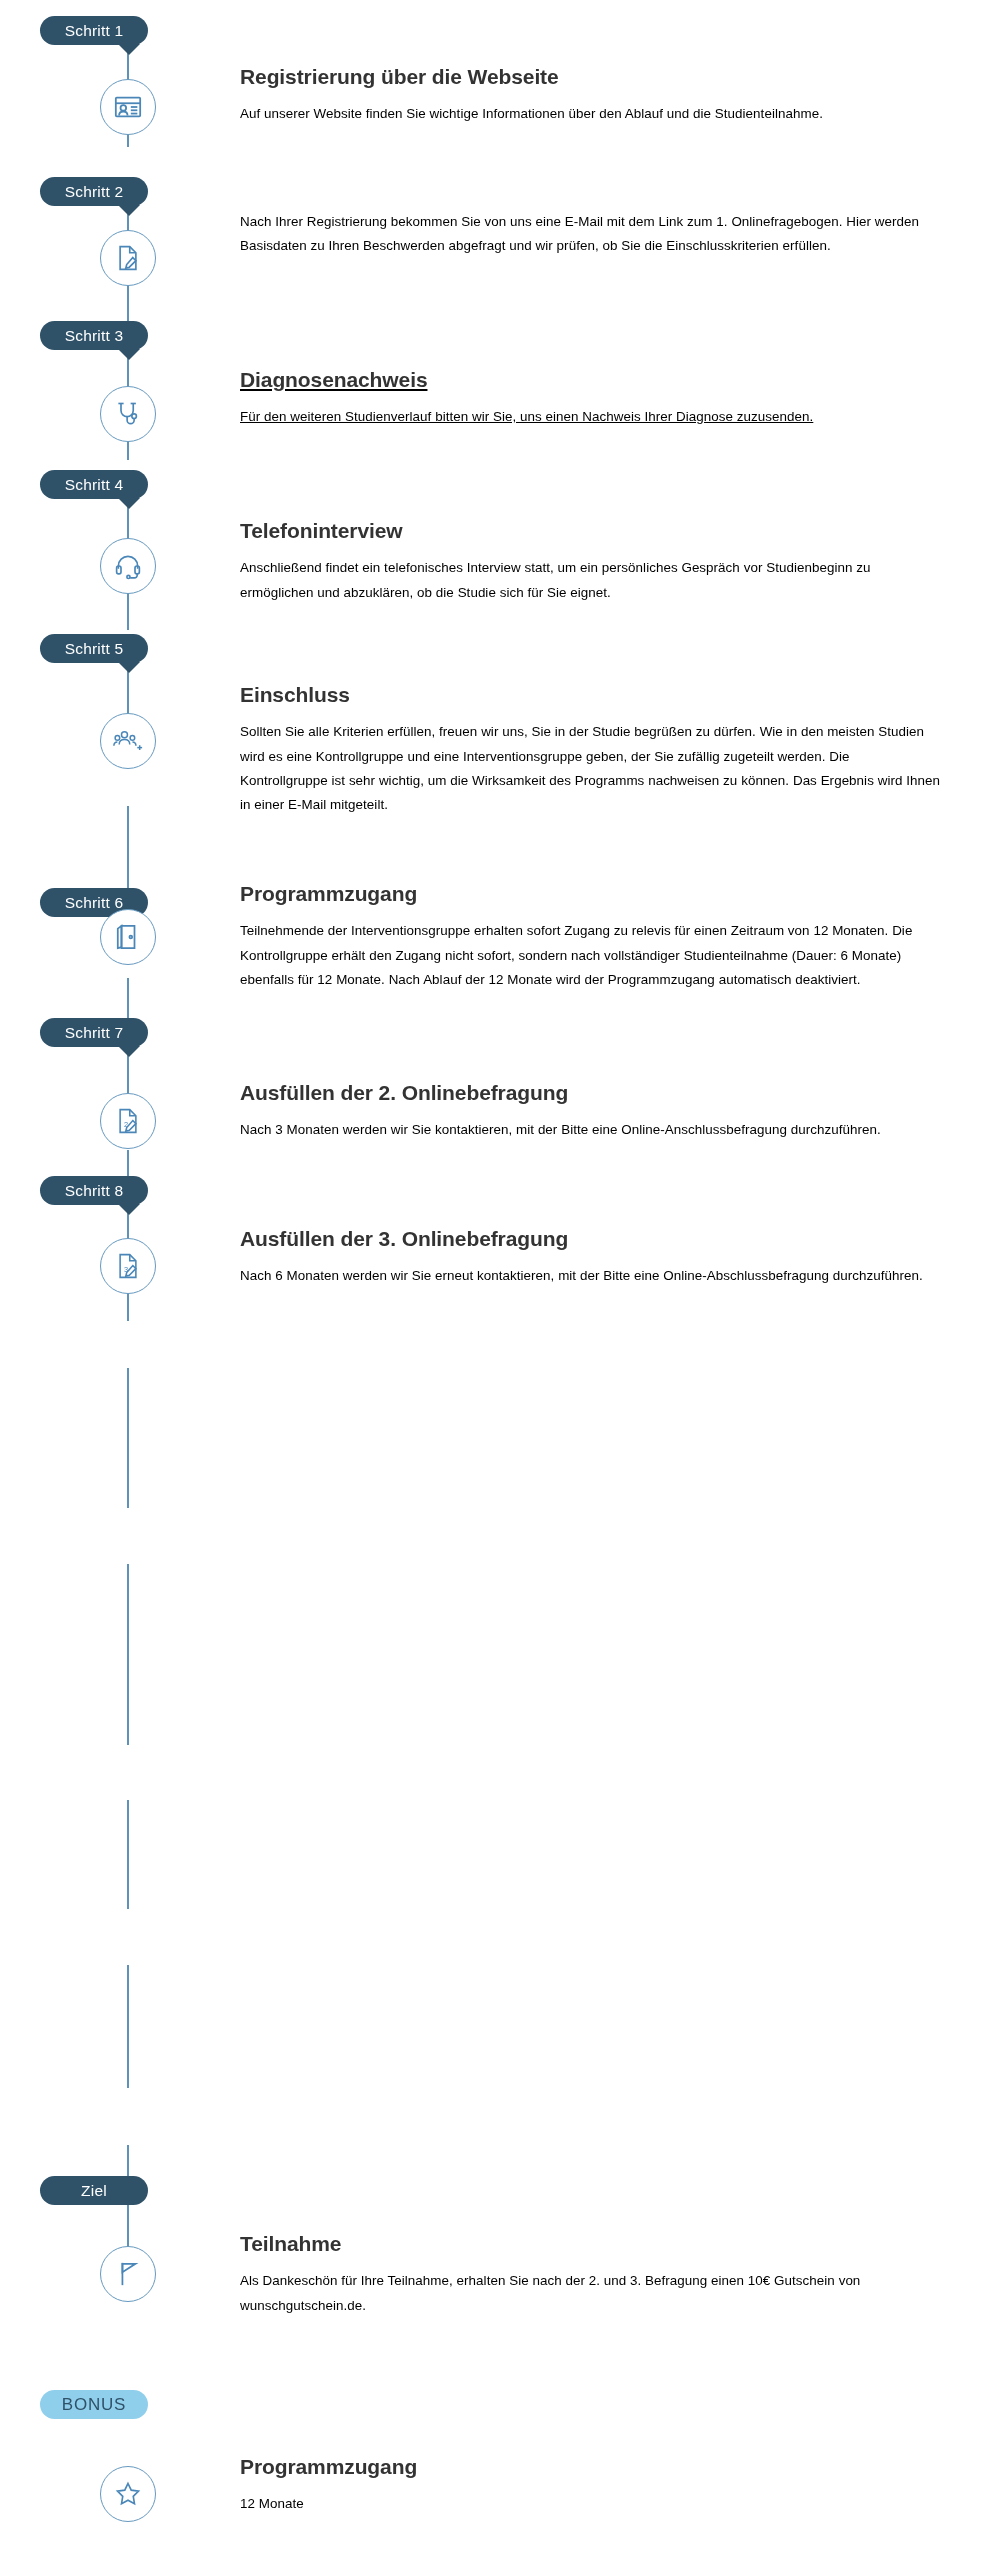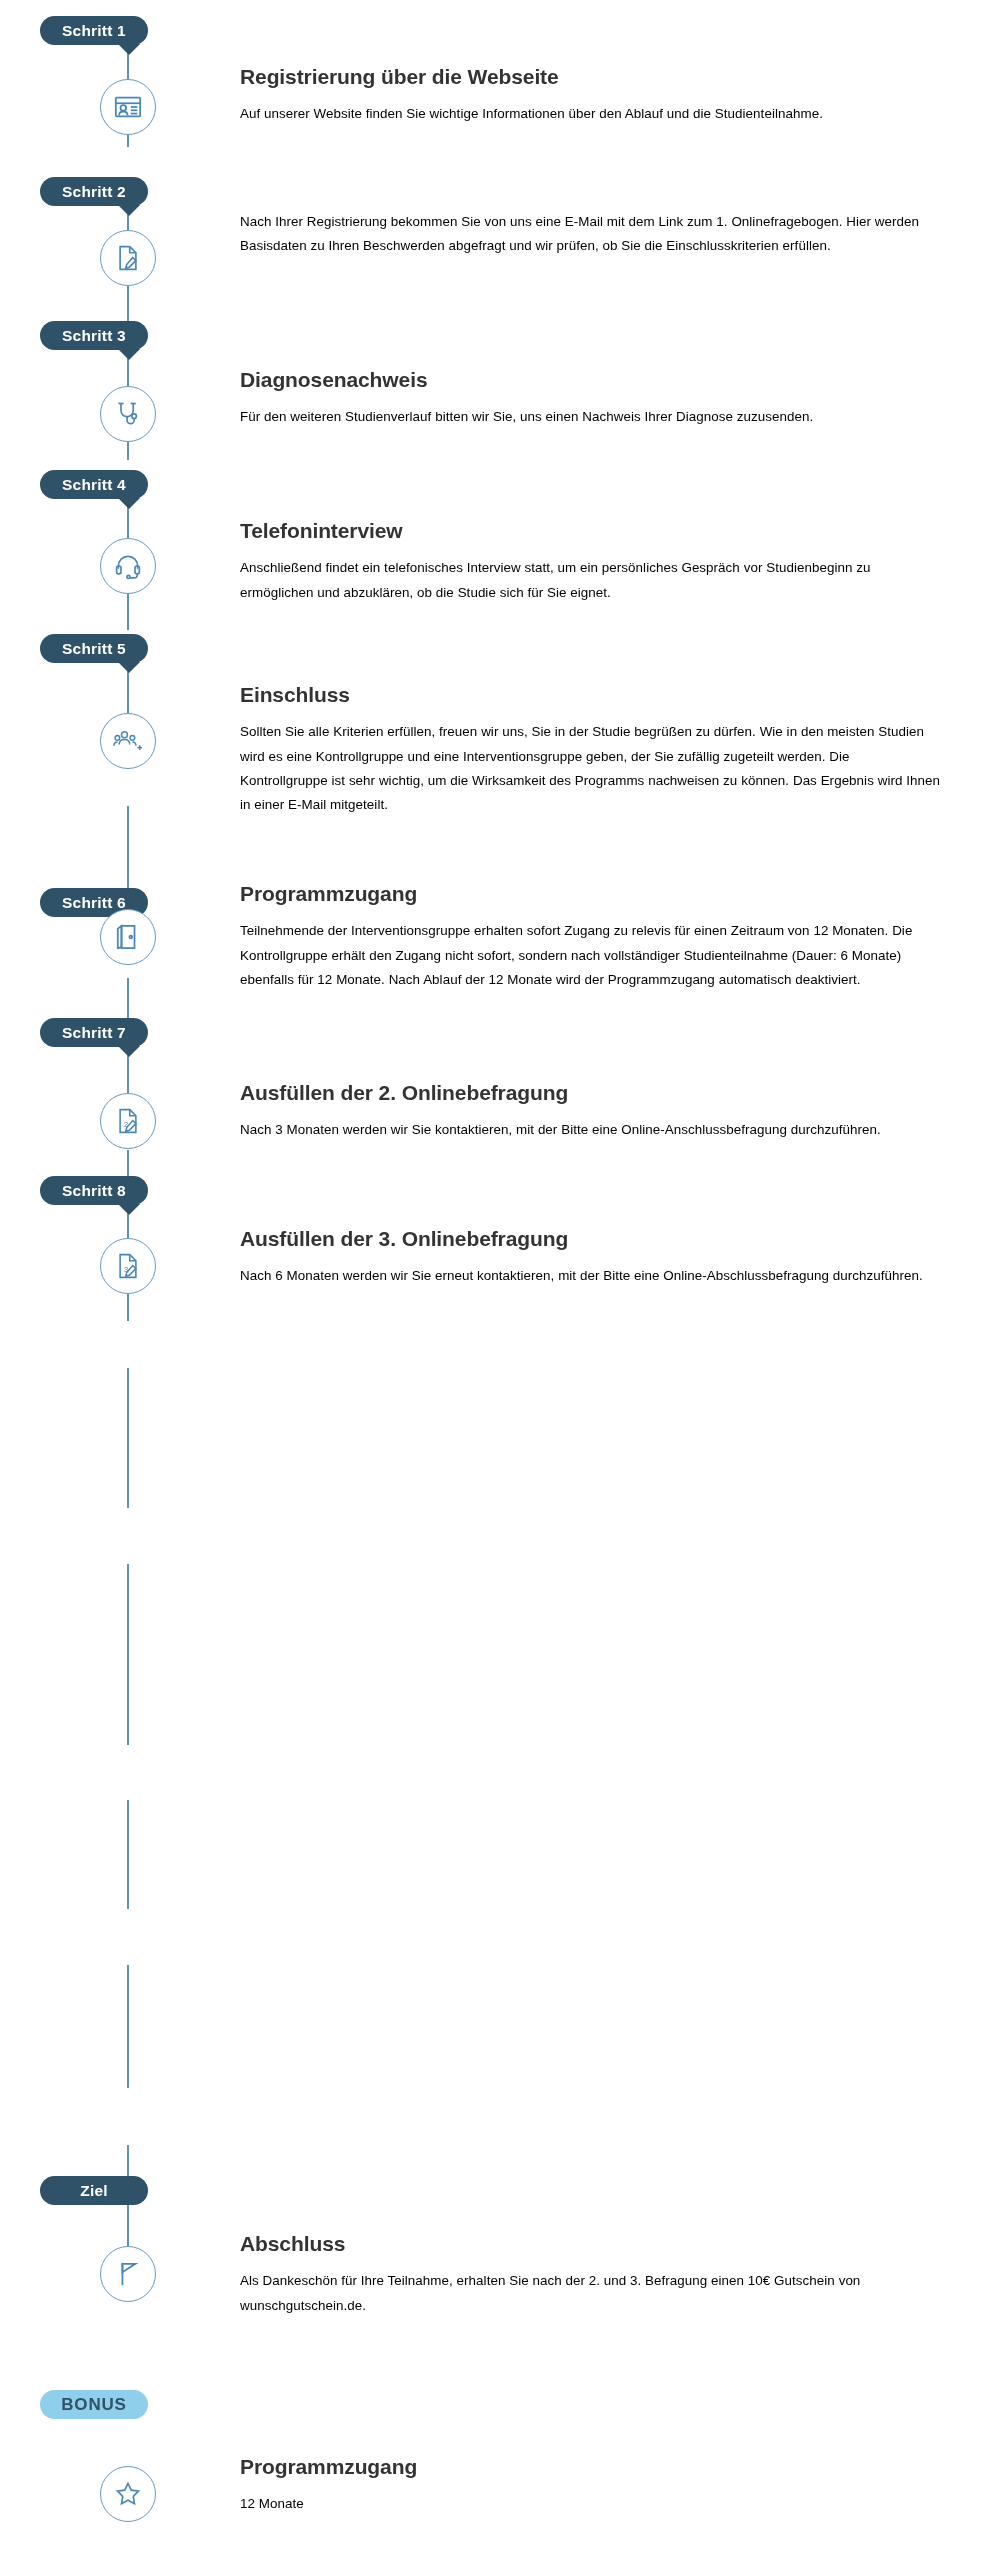--- a/index.html
+++ b/index.html
@@ -27,21 +27,21 @@
 
   
   .badge{
     position:absolute;
     left:40px;
     height:29px;
     border-radius:15px;
     background:#2f5269;
     color:#ffffff;
     font-size:15.5px;
-    font-weight:bold;
+    font-weight:normal;
     letter-spacing:.2px;
     display:flex;
     align-items:center;
     justify-content:center;
     padding:0 14px;
     min-width:108px;
   }
   .badge .tip{
     position:absolute;
     left:78px;
@@ -149,21 +149,21 @@
   </div>
   <div class="bubble" style="top:386px;">
     <svg width="28" height="28" viewBox="0 0 32 32" fill="none" stroke="#4a87b8" stroke-width="1.9">
       <path d="M8 4 v8 a7 7 0 0 0 14 0 V4"></path>
       <line x1="5" y1="4" x2="11" y2="4"></line>
       <line x1="19" y1="4" x2="25" y2="4"></line>
       <path d="M15 19 v4 a4 4 0 0 0 8 0 v-2"></path>
       <circle cx="23" cy="18.5" r="2.6"></circle>
     </svg>
   </div>
-  <div class="block" style="top:367px;">
+  <div class="block" style="top:367px;text-decoration:underline;">
     <h3>Diagnosenachweis</h3>
     <p>Für den weiteren Studienverlauf bitten wir Sie, uns einen Nachweis Ihrer Diagnose zuzusenden.</p>
   </div>
 
   <div class="badge" style="top:470px;">
     <span>Schritt 4</span>
     <span class="tip"></span>
   </div>
   <div class="bubble" style="top:538px;">
     <svg width="28" height="28" viewBox="0 0 32 32" fill="none" stroke="#4a87b8" stroke-width="1.9">
@@ -254,21 +254,21 @@
     <span>Ziel</span>
 
   </div>
   <div class="bubble" style="top:2246px;">
     <svg width="26" height="28" viewBox="0 0 28 30" fill="none" stroke="#4a87b8" stroke-width="1.9">
       <line x1="8" y1="3" x2="8" y2="27"></line>
       <path d="M8 4 h14 l-14 9 Z"></path>
     </svg>
   </div>
   <div class="block" style="top:2231px;">
-    <h3>Abschluss</h3>
+    <h3>Teilnahme</h3>
     <p>Als Dankeschön für Ihre Teilnahme, erhalten Sie nach der 2. und 3. Befragung einen 10€ Gutschein von wunschgutschein.de.</p>
   </div>
 
   <div class="badge bonus no-tip" style="top:2390px;">
     <span>BONUS</span>
 
   </div>
   <div class="bubble" style="top:2466px;">
     <svg width="28" height="28" viewBox="0 0 32 32" fill="none" stroke="#4a87b8" stroke-width="1.9">
       <path d="M16 4 l3.7 7.6 8.3 1.2 -6 5.9 1.4 8.3 -7.4 -3.9 -7.4 3.9 1.4 -8.3 -6 -5.9 8.3 -1.2 Z"></path>

